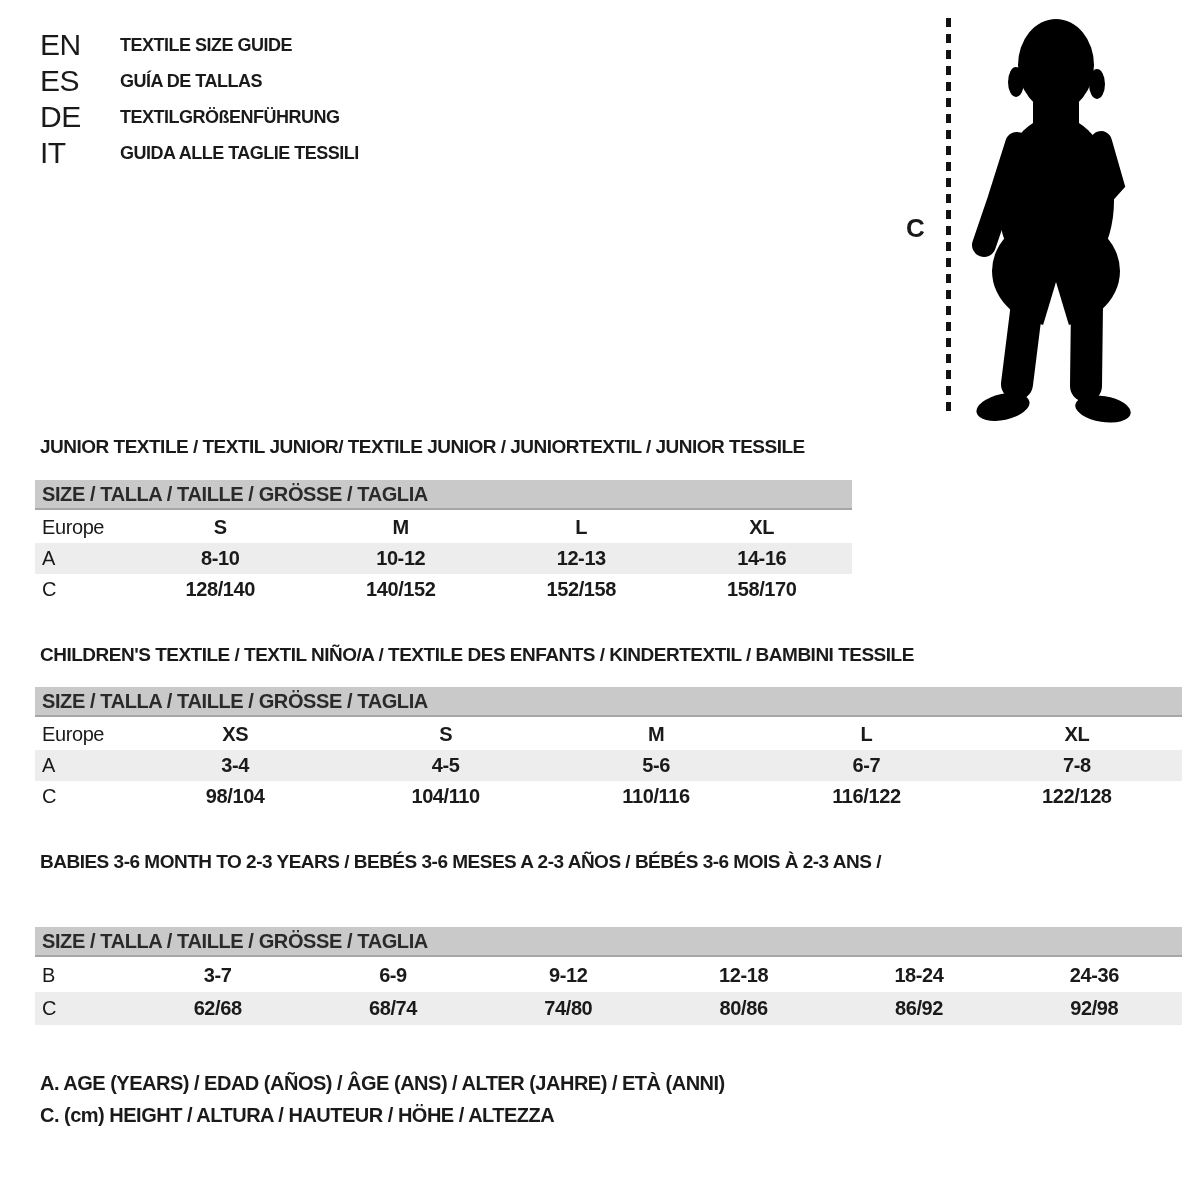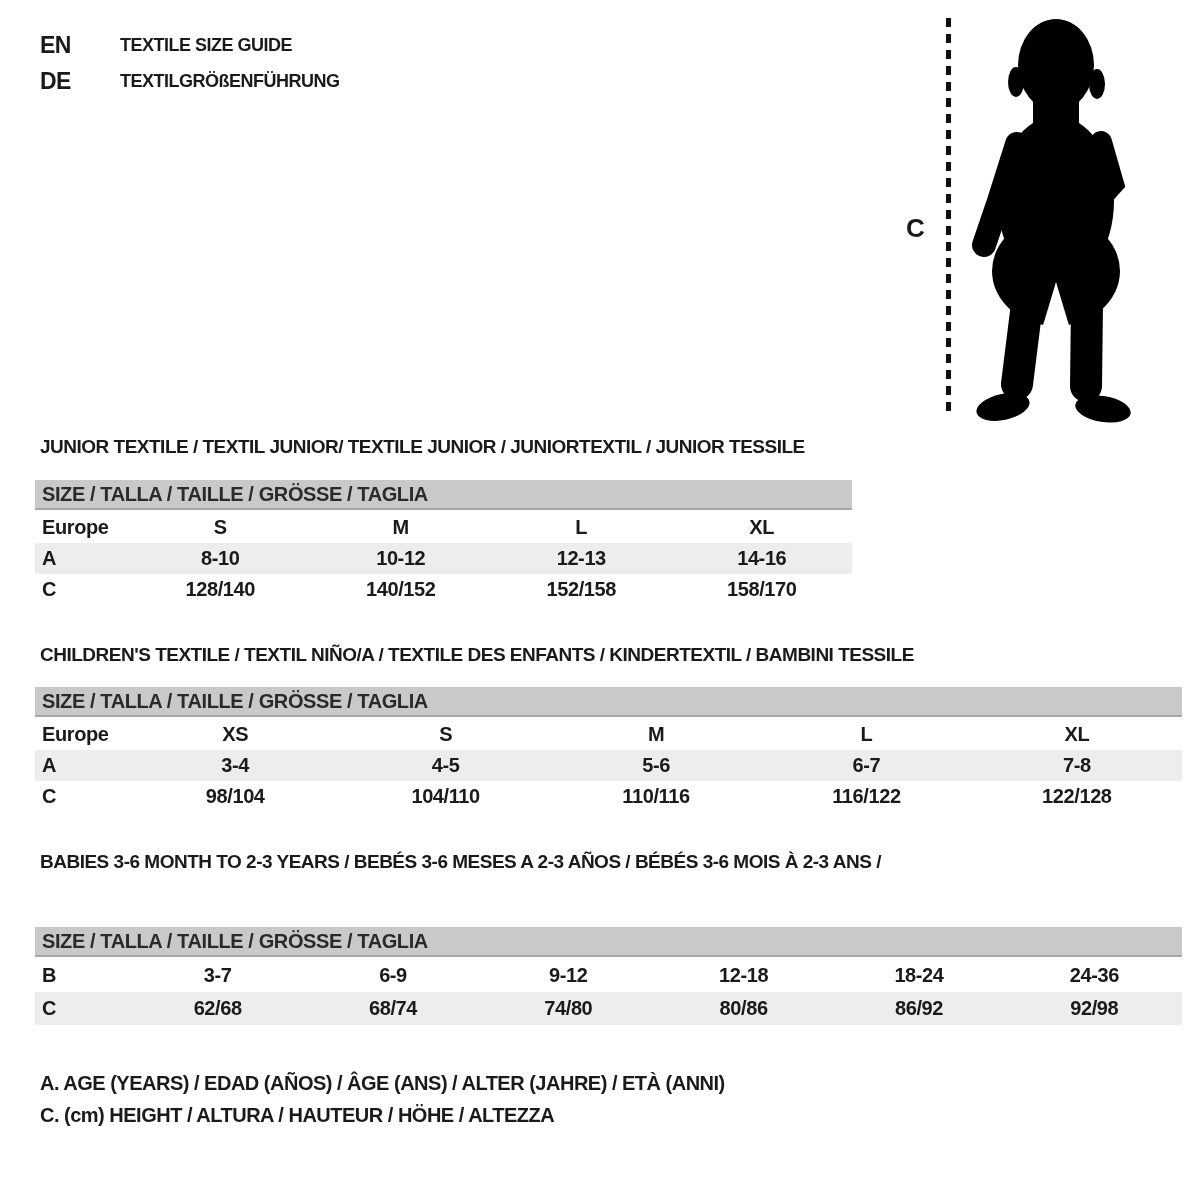--- a/index.html
+++ b/index.html
@@ -3,21 +3,21 @@
 <meta charset="utf-8">
 <style>
   * { margin:0; padding:0; box-sizing:border-box; }
   html,body { width:1200px; height:1200px; background:#ffffff; }
   body { font-family:"Liberation Sans","DejaVu Sans",sans-serif; color:#1a1a1a; }
   #canvas { position:relative; width:1200px; height:1200px; background:#ffffff; overflow:hidden; }
 
   
   .lang-block { position:absolute; left:40px; top:27px; }
   .lang-row { display:flex; height:36px; align-items:center; }
-  .lang-code { width:80px; font-size:23px; font-weight:bold; letter-spacing:-0.5px; }
+  .lang-code { width:80px; font-size:30px; font-weight:normal; letter-spacing:-0.5px; }
   .lang-title { font-size:18px; font-weight:bold; letter-spacing:-0.5px; white-space:nowrap; }
 
   
   .measure-line {
     position:absolute; left:946px; top:18px; width:5px; height:398px;
     background:repeating-linear-gradient(to bottom,#111 0 9px,transparent 9px 16px);
   }
   .measure-label {
     position:absolute; left:906px; top:213px; font-size:26px; font-weight:bold;
   }
@@ -32,43 +32,51 @@
   .size-bar {
     position:absolute; left:35px; height:30px; background:#c9c9c9;
     border-bottom:2px solid #a6a6a6;
     font-size:20px; font-weight:bold; letter-spacing:-0.4px;
     display:flex; align-items:center; padding-left:7px; color:#2a2a2a;
   }
 
   .size-table { position:absolute; left:35px; }
   .trow { display:flex; height:31px; align-items:center; }
   .trow.shaded { background:#ededed; }
-  .trow .lbl { width:95px; padding-left:7px; font-size:20px; font-weight:bold; letter-spacing:-0.4px; }
+  .trow .lbl { width:95px; padding-left:7px; font-size:20px; font-weight:normal; letter-spacing:-0.4px; }
   .trow .val { flex:1; text-align:center; font-size:20px; font-weight:bold; letter-spacing:-0.4px; }
 
   
   .legend { position:absolute; left:40px; top:1072px; }
   .legend-line { height:32px; font-size:20px; font-weight:bold; letter-spacing:-0.5px; white-space:nowrap; }
 
   .w-junior { width:817px; }
   .w-wide { width:1147px; }
 </style>
 </head>
 <body>
 
 <div id="canvas">
 
   <div class="lang-block">
     <div class="lang-row">
       <span class="lang-code">EN</span>
       <span class="lang-title">TEXTILE SIZE GUIDE</span>
     </div>
     <div class="lang-row">
+      <span class="lang-code">ES</span>
+      <span class="lang-title">GUÍA DE TALLAS</span>
+    </div>
+    <div class="lang-row">
       <span class="lang-code">DE</span>
       <span class="lang-title">TEXTILGRÖßENFÜHRUNG</span>
+    </div>
+    <div class="lang-row">
+      <span class="lang-code">IT</span>
+      <span class="lang-title">GUIDA ALLE TAGLIE TESSILI</span>
     </div>
   </div>
 
   <div class="measure-line"></div>
   <div class="measure-label">C</div>
 
   <svg class="silhouette" width="182" height="410" viewBox="0 0 182 410" xmlns="http://www.w3.org/2000/svg">
 
     <ellipse cx="93" cy="185" rx="58" ry="85" fill="#000"></ellipse>
 

